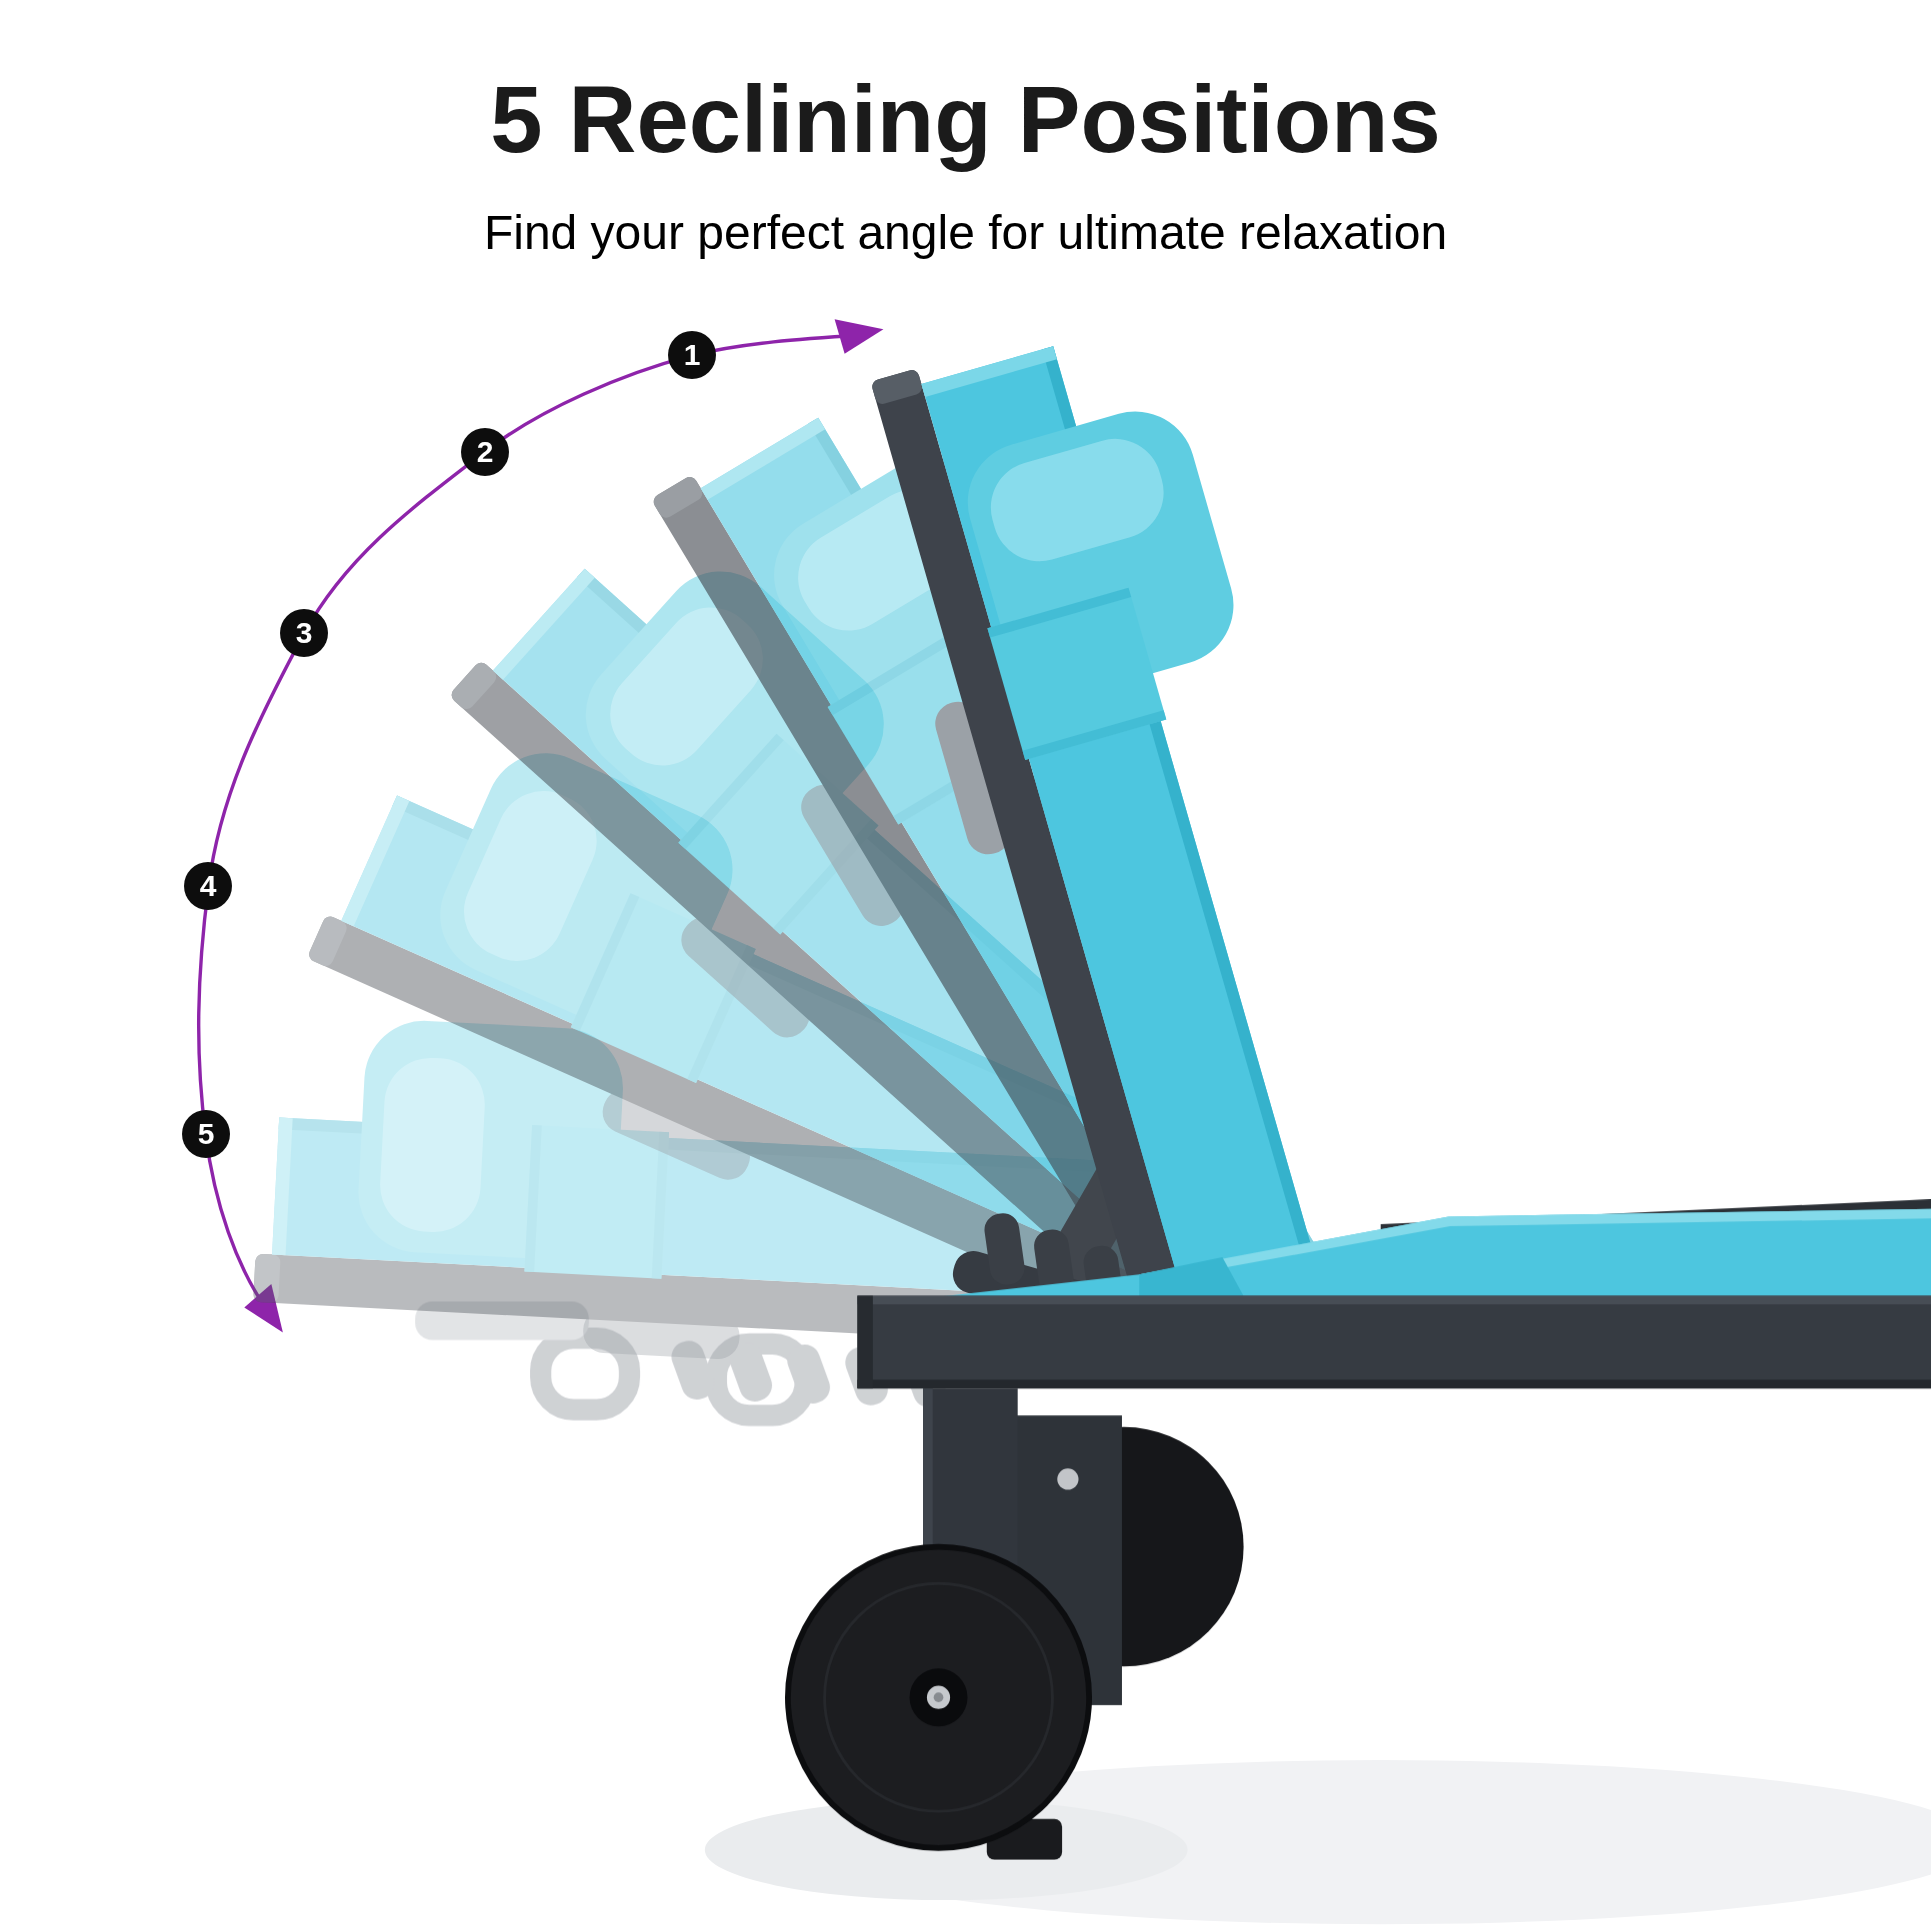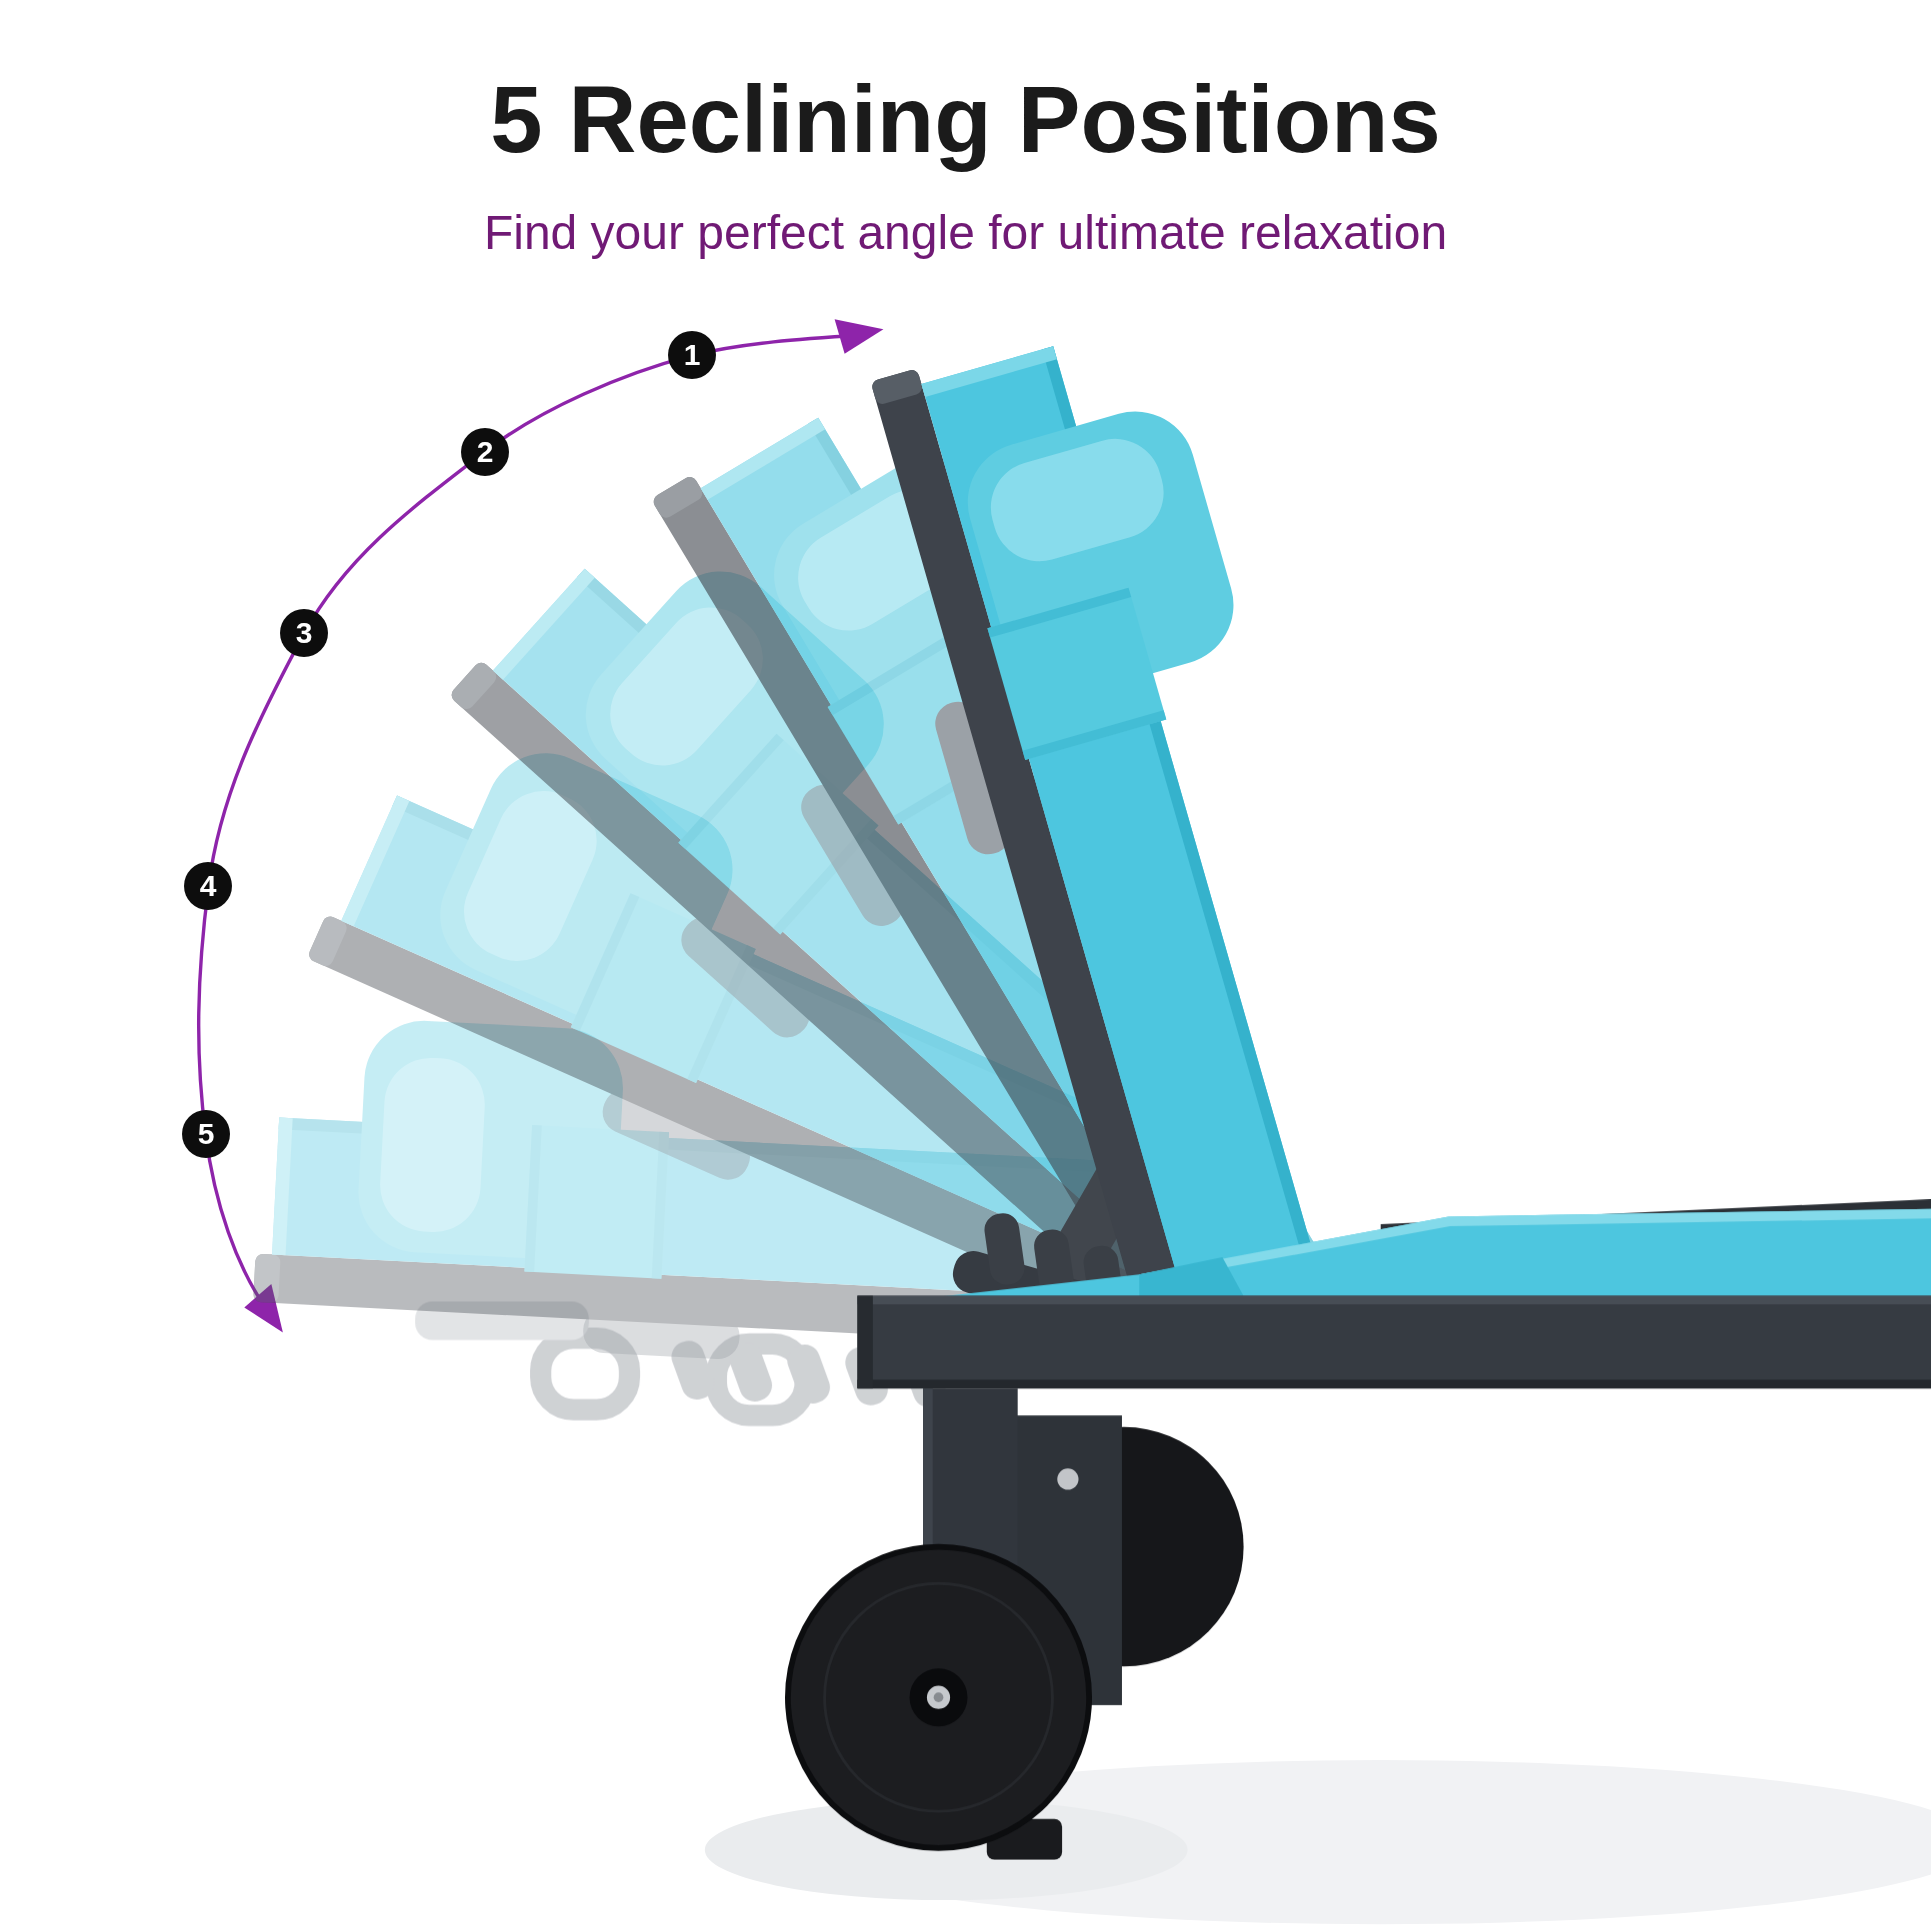--- a/index.html
+++ b/index.html
@@ -14,21 +14,21 @@
   .title {
     position: absolute; left: 0; top: 66px; width: 1931px;
     text-align: center;
     font-size: 94px; font-weight: 700; letter-spacing: 0;
     color: #1b1b1b; margin: 0;
   }
   .subtitle {
     position: absolute; left: 0; top: 205px; width: 1931px;
     text-align: center;
     font-size: 48px; font-weight: 400;
-    color: #701a75; margin: 0;
+    color: #000000; margin: 0;
   }
 
   .illustration {
     position: absolute; left: 0; top: 0; width: 1931px; height: 1931px;
   }
 
   .badge {
     position: absolute;
     width: 48px; height: 48px; border-radius: 50%;
     background: #0d0d0d; color: #ffffff;

